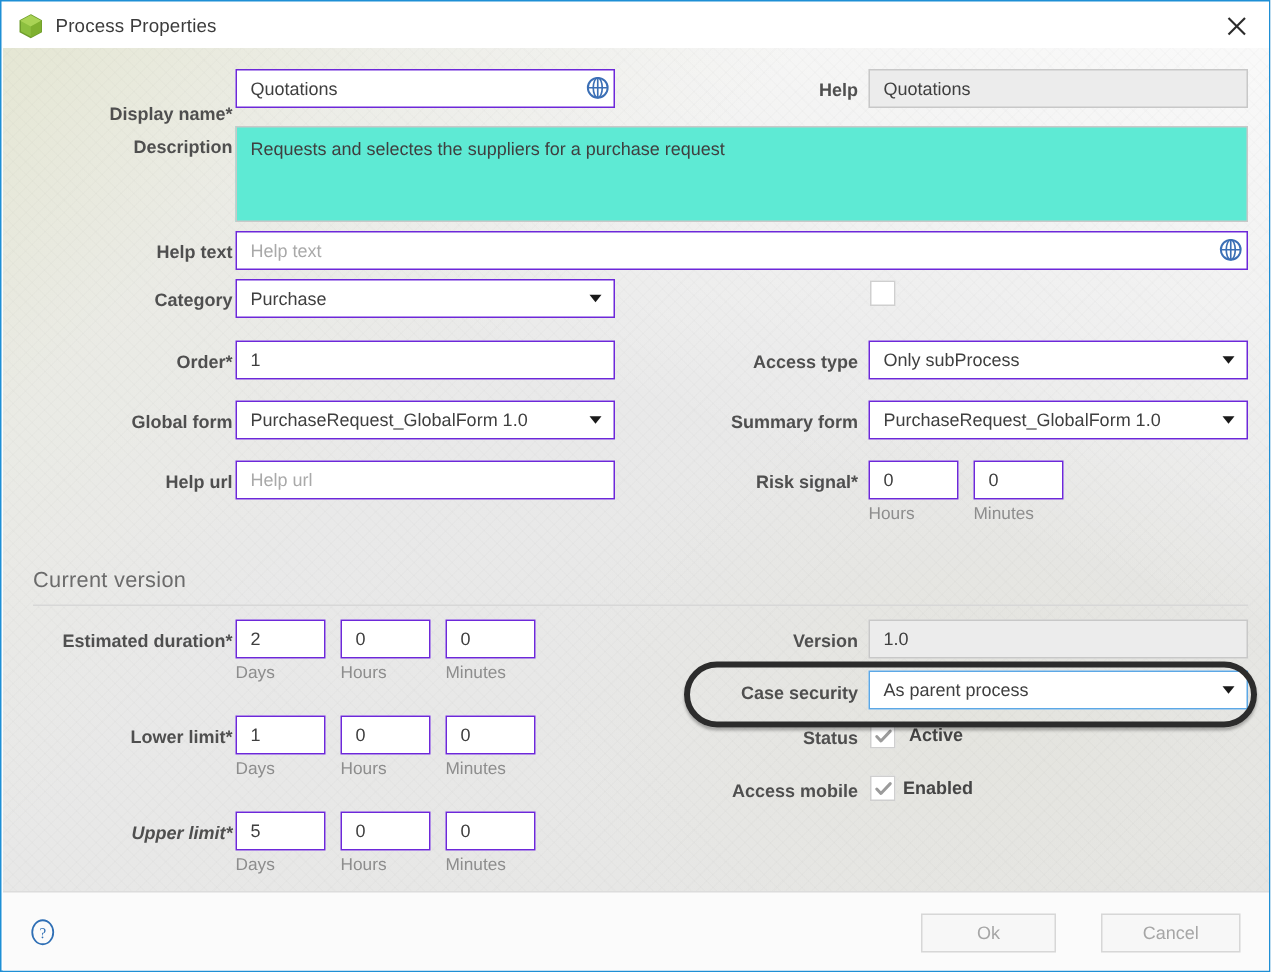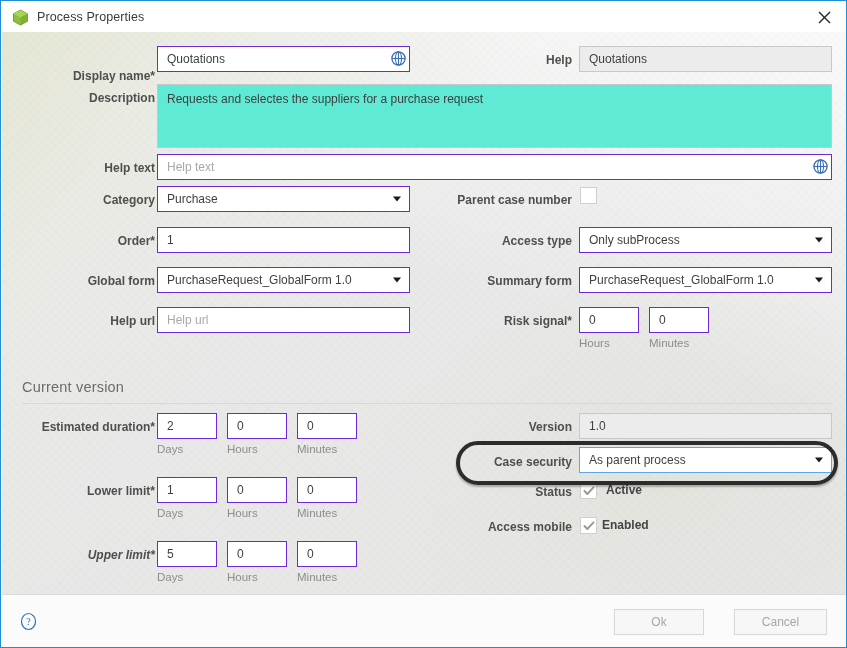--- a/index.html
+++ b/index.html
@@ -253,21 +253,20 @@
           <line x1="8.5" y1="1.9" x2="8.5" y2="15.1" stroke="#3b6fb5" stroke-width="1.1"></line>
         </svg>
       </span>
 
       <div class="lbl" style="left:20px; top:161px; width:133px;text-align:right;">Category</div>
       <div class="fld" style="left:155px; top:154px; width:253px; height:26px;">
         <span>Purchase</span>
         <span class="caret"></span>
       </div>
 
-      <div class="lbl" style="left:400px; top:161px; width:170px;">Parent case number</div>
       <div class="cbx" style="left:578px; top:155px;"></div>
 
       <div class="lbl" style="left:20px; top:202px; width:133px;">Order*</div>
       <div class="fld" style="left:155px; top:195px; width:253px; height:26px;">1</div>
 
       <div class="lbl" style="left:430px; top:202px; width:140px;">Access type</div>
       <div class="fld" style="left:577px; top:195px; width:253px; height:26px;">
         <span>Only subProcess</span>
         <span class="caret"></span>
       </div>

